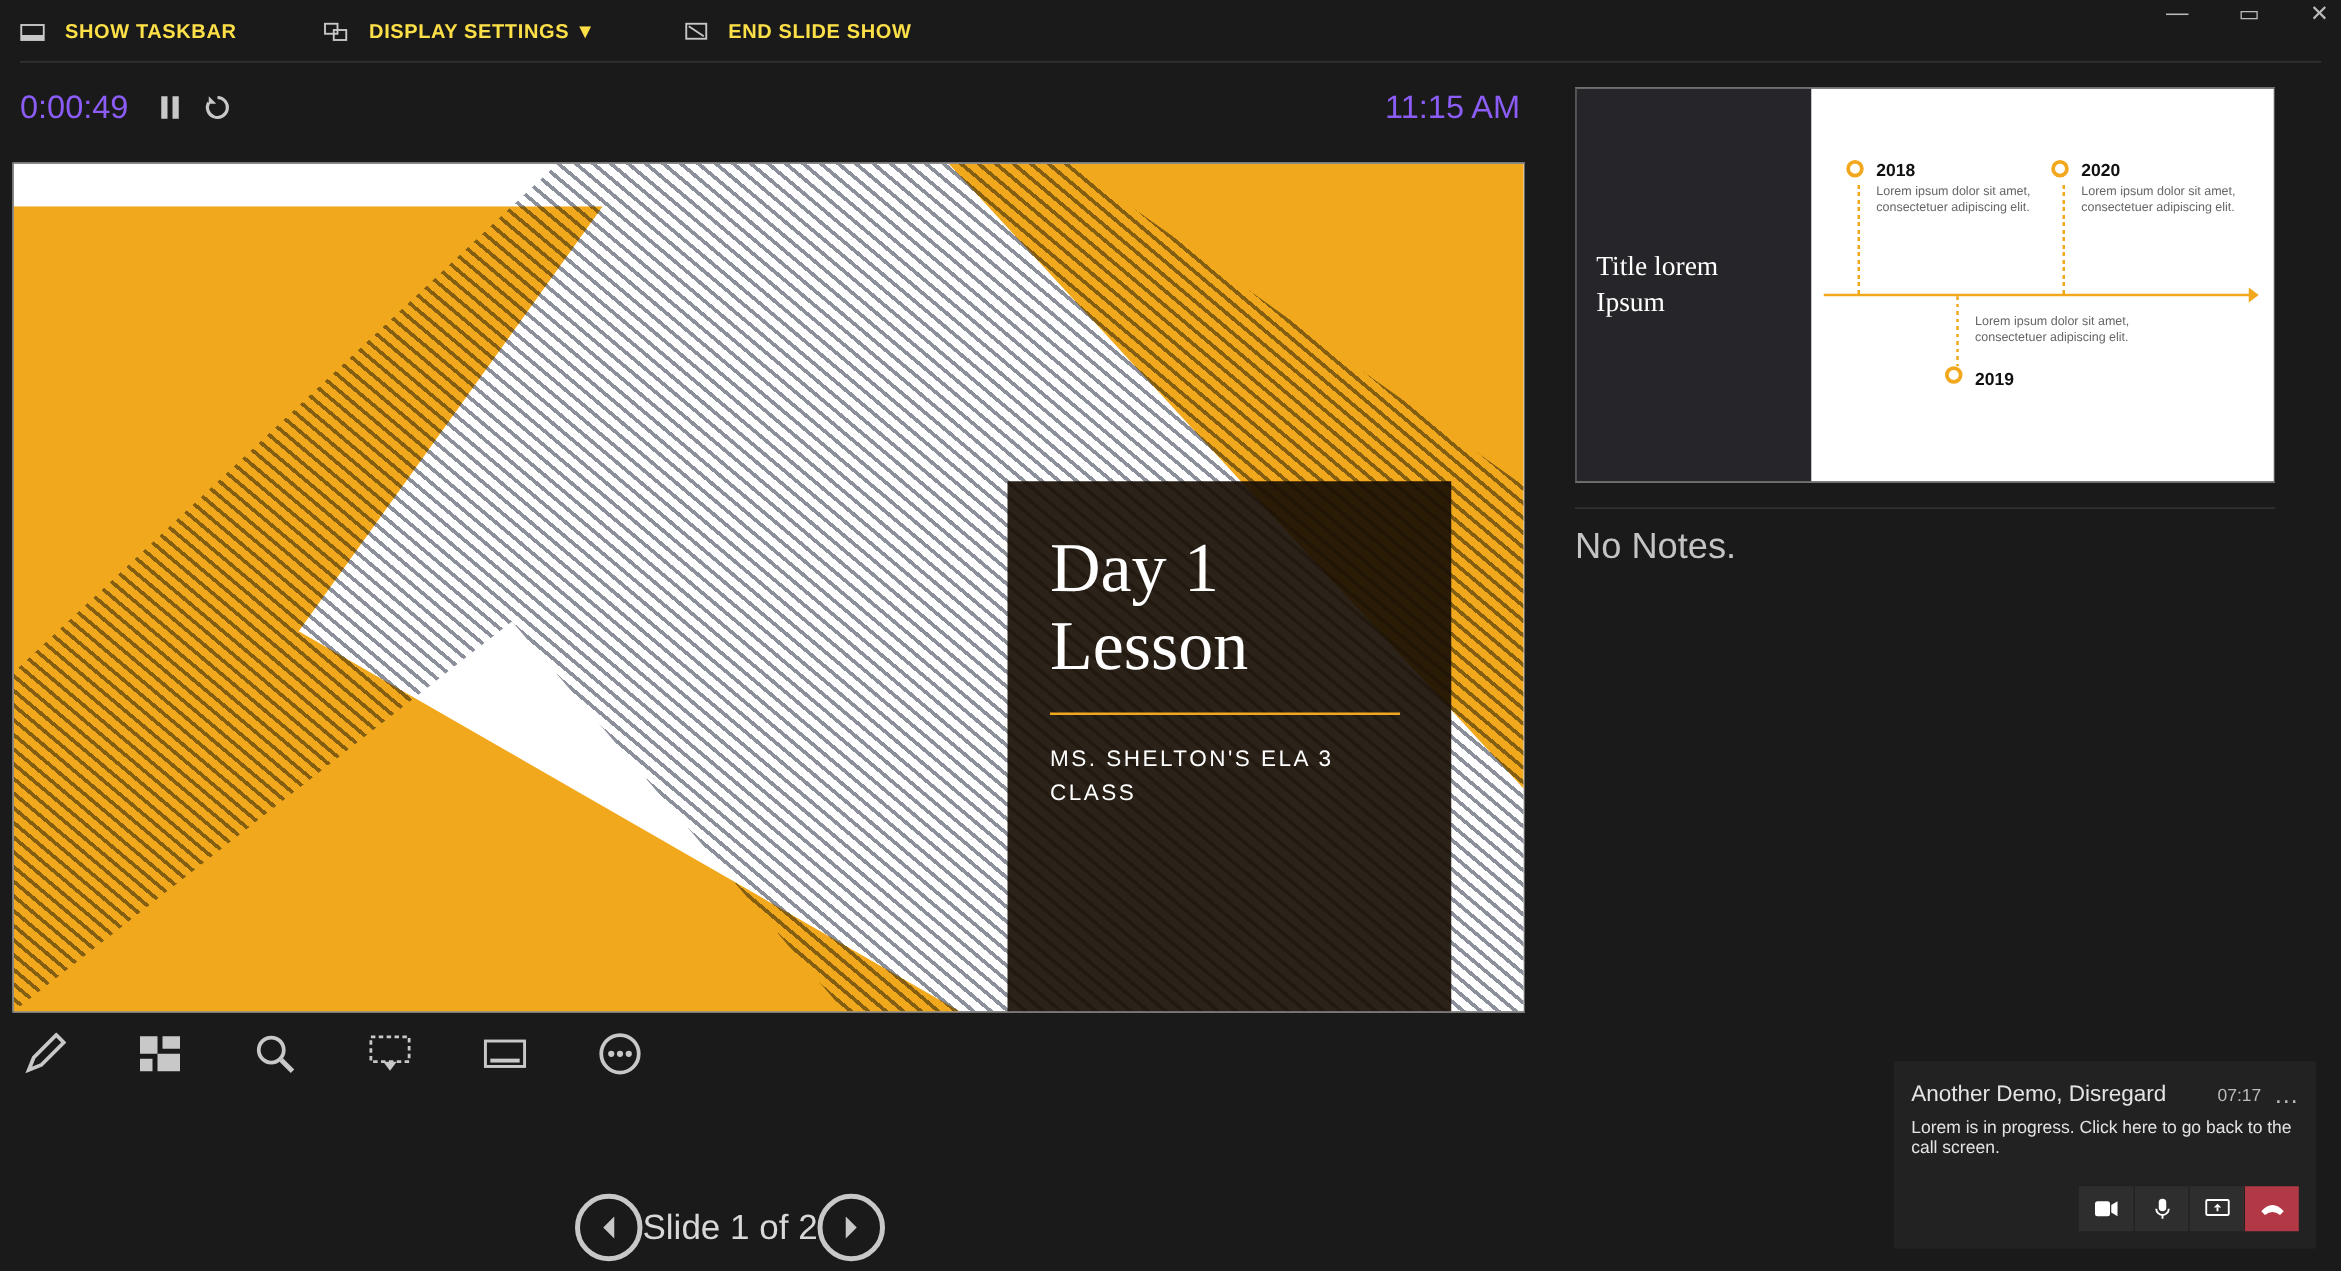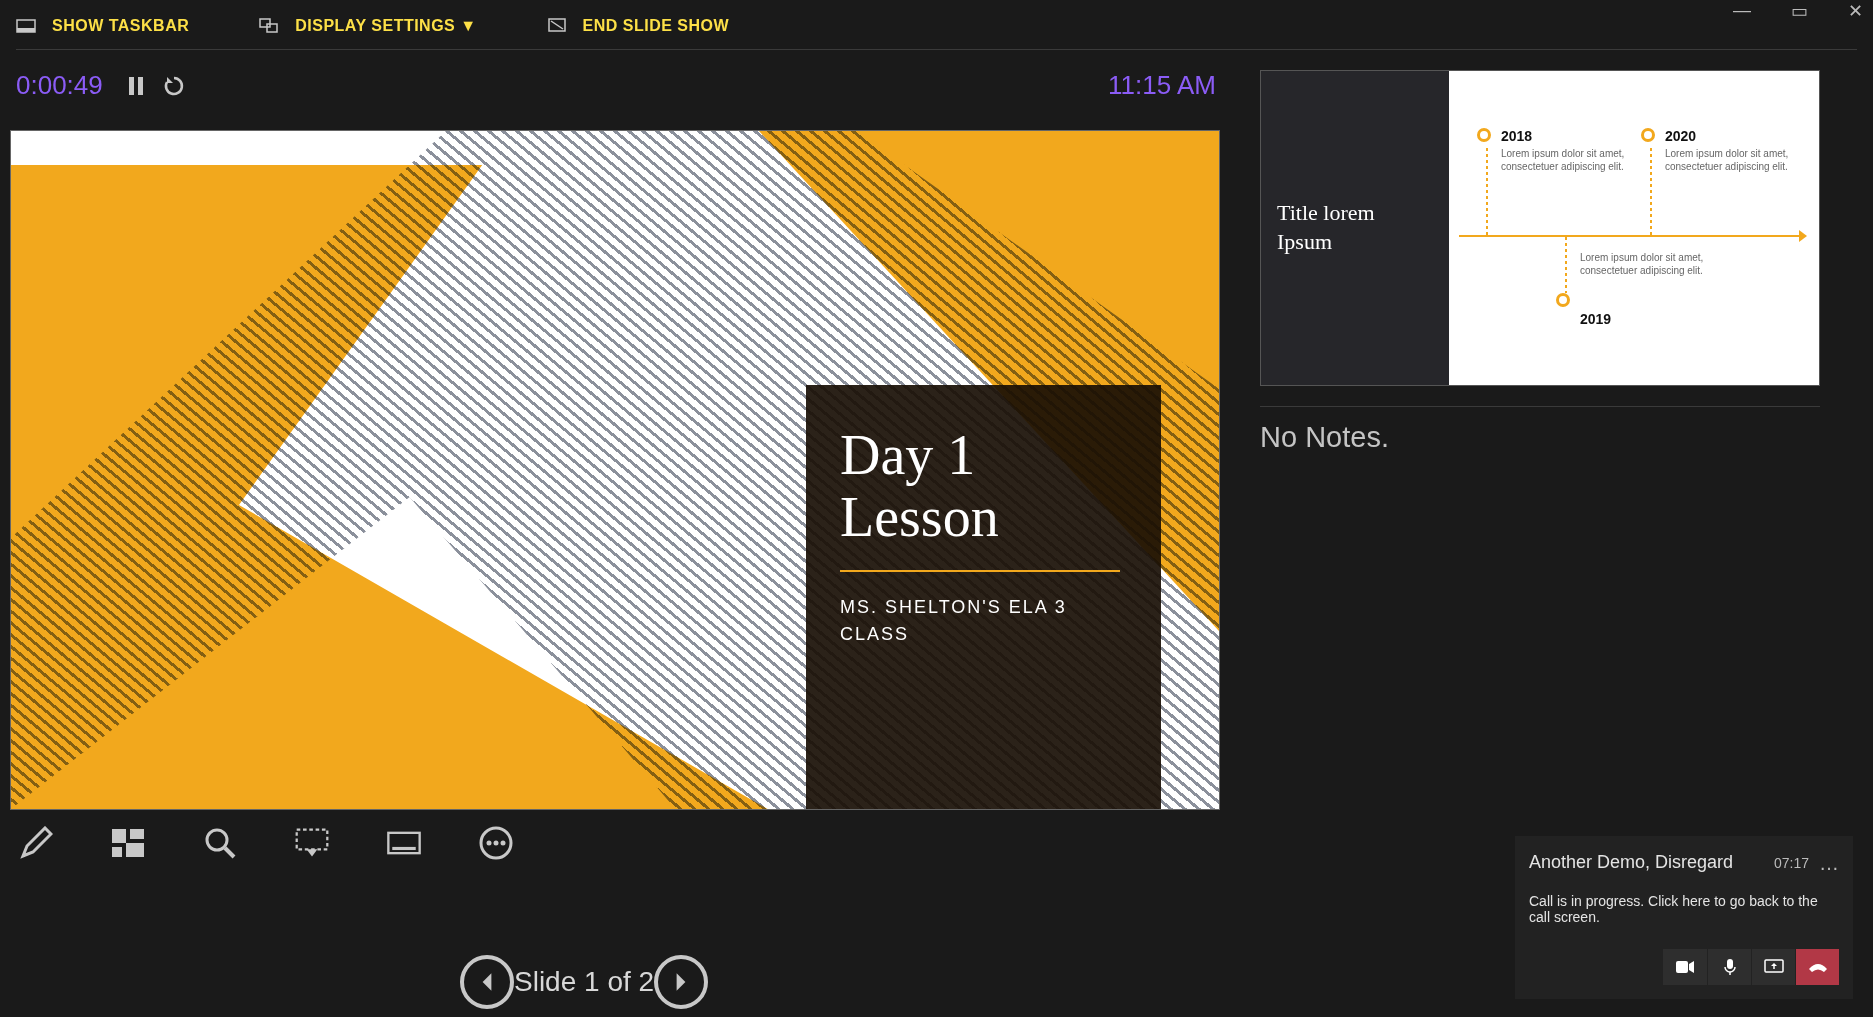--- a/index.html
+++ b/index.html
@@ -124,21 +124,21 @@
 .tldesc { position:absolute; font-size:10px; color:#666; width:130px; line-height:1.3;}
 .tldash { position:absolute; width:2px; background: repeating-linear-gradient(#f2a81d 0 3px, transparent 3px 6px);}
 .rcol .divider { border-top:1px solid #3a3a3a; margin: 6px 0 14px; width:560px;}
 .nonotes { font-size: 29px; color:#c4c4c4; }
 
 .teams {
   position:absolute; right: 20px; bottom: 18px;
   width: 338px; background:#222; padding: 16px 14px 14px;
   color:#e4e4e4; font-size:14px;
 }
-.teams .hdr { display:flex; align-items:center; gap:10px; margin-bottom: 20px;}
+.teams .hdr { display:flex; align-items:center; gap:10px; margin-bottom: 7px;}
 .teams .title { font-size:18px; flex:1;}
 .teams .time { font-size: 14px; color:#bbb;}
 .teams .min { font-size: 20px; color:#bbb; cursor:pointer; line-height: 6px;}
 .teams .msg { font-size:14px; margin-bottom: 24px; cursor:pointer;}
 .teams .ctrls { display:flex; justify-content:flex-end; }
 .teams .btn { width:44px; height:36px; display:flex; align-items:center; justify-content:center;
   background:#2e2e2e; cursor:pointer;}
 .teams .btn.hang { background:#b23846;}
 .teams .btn + .btn { border-left: 1px solid #222;}
 svg { display:block; }
@@ -284,35 +284,35 @@
       <div class="tlpoint" style="top:57px; left:192px;"></div>
       <div class="tldash" style="top:77px; left:201px; height:88px;"></div>
       <div class="tlyear" style="top:57px; left:216px;">2020</div>
       <div class="tldesc" style="top:76px; left:216px;">Lorem ipsum dolor sit amet, consectetuer adipiscing elit.</div>
 
       <div class="tlline"></div>
       <div class="tlarrow"></div>
 
       <div class="tldash" style="top:166px; left:116px; height:56px;"></div>
       <div class="tlpoint" style="top:222px; left:107px;"></div>
-      <div class="tlyear" style="top:240px; left:131px;">2019</div>
+      <div class="tlyear" style="top:224px; left:131px;">2019</div>
       <div class="tldesc" style="top:180px; left:131px;">Lorem ipsum dolor sit amet, consectetuer adipiscing elit.</div>
     </div>
   </div>
   <div class="divider"></div>
   <div class="nonotes">No Notes.</div>
 </div>
 
 <div class="teams">
   <div class="hdr">
     <span class="title">Another Demo, Disregard</span>
     <span class="time">07:17</span>
     <span class="min">…</span>
   </div>
-  <div class="msg">Call is in progress. Click here to go back to the call screen.</div>
+  <div class="msg">Lorem is in progress. Click here to go back to the call screen.</div>
   <div class="ctrls">
     <div class="btn">
       <svg width="20" height="14" viewBox="0 0 20 14">
           <rect x="1" y="1" width="12" height="12" rx="2" fill="#fff"></rect>
           <path d="M14 4 L19 1 L19 13 L14 10 Z" fill="#fff"></path>
         </svg>
     </div>
     <div class="btn">
       <svg width="14" height="18" viewBox="0 0 14 18">
           <rect x="4" y="1" width="6" height="10" rx="3" fill="#fff"></rect>

